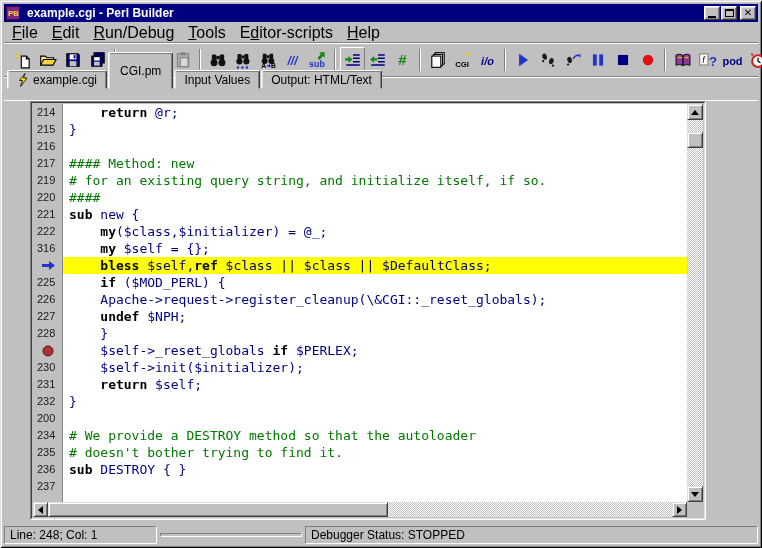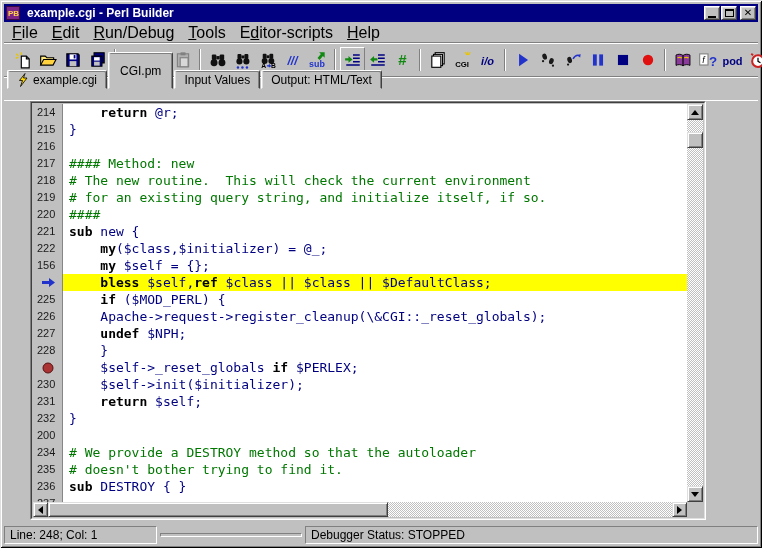--- a/index.html
+++ b/index.html
@@ -442,41 +442,37 @@
           </div>
           <div class="code-row">
             <div class="gutter-cell">216</div>
             <div class="text-cell"></div>
           </div>
           <div class="code-row">
             <div class="gutter-cell">217</div>
             <div class="text-cell"><span class="seg-c">#### Method: new</span></div>
           </div>
           <div class="code-row">
-            <div class="gutter-cell">218</div>
-            <div class="text-cell"><span class="seg-c"># The new routine.  This will check the current environment</span></div>
-          </div>
-          <div class="code-row">
             <div class="gutter-cell">219</div>
             <div class="text-cell"><span class="seg-c"># for an existing query string, and initialize itself, if so.</span></div>
           </div>
           <div class="code-row">
             <div class="gutter-cell">220</div>
             <div class="text-cell"><span class="seg-c">####</span></div>
           </div>
           <div class="code-row">
             <div class="gutter-cell">221</div>
             <div class="text-cell"><span class="seg-k">sub</span><span class="seg-p"> new {</span></div>
           </div>
           <div class="code-row">
             <div class="gutter-cell">222</div>
             <div class="text-cell"><span class="seg-p">    </span><span class="seg-k">my</span><span class="seg-p">($class,$initializer) = @_;</span></div>
           </div>
           <div class="code-row">
-            <div class="gutter-cell">156</div>
+            <div class="gutter-cell">316</div>
             <div class="text-cell"><span class="seg-p">    </span><span class="seg-k">my</span><span class="seg-p"> $self = {};</span></div>
           </div>
           <div class="code-row hl">
             <div class="gutter-cell">
               <div class="marker-wrap">
                 <svg width="13" height="11" viewBox="0 0 13 11">
                   <path d="M0 4h7V1l6 4.5L7 10V7H0z" fill="#2233cc"></path>
                 </svg>
               </div>
             </div>

